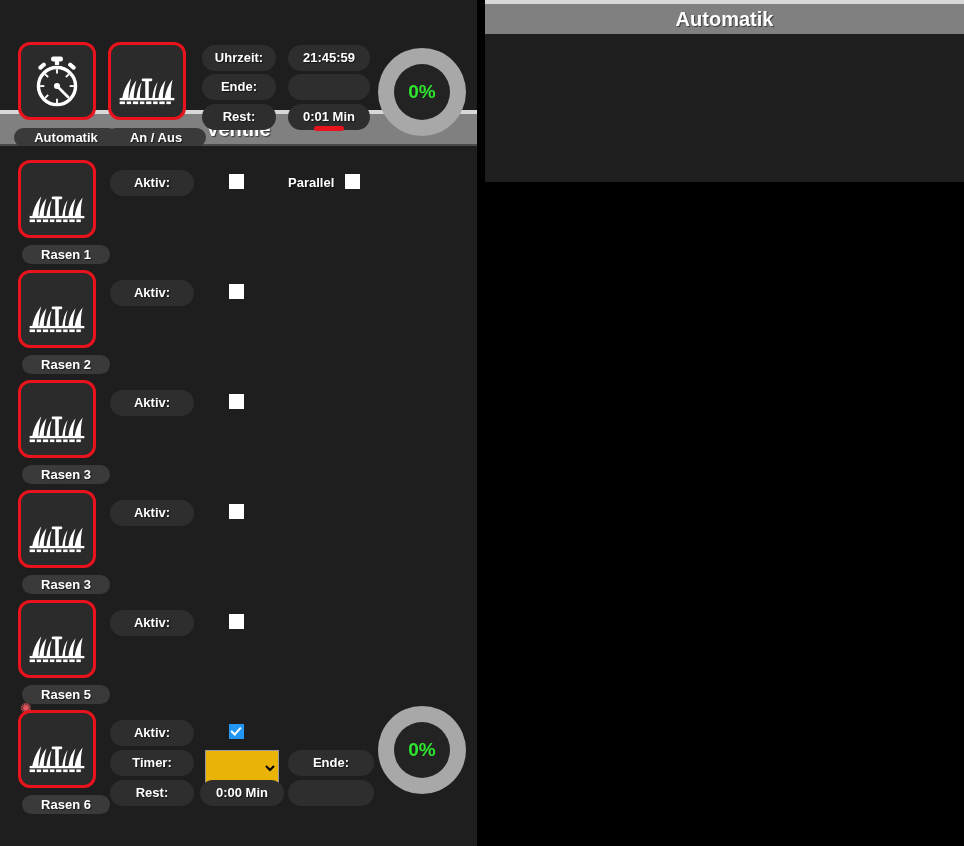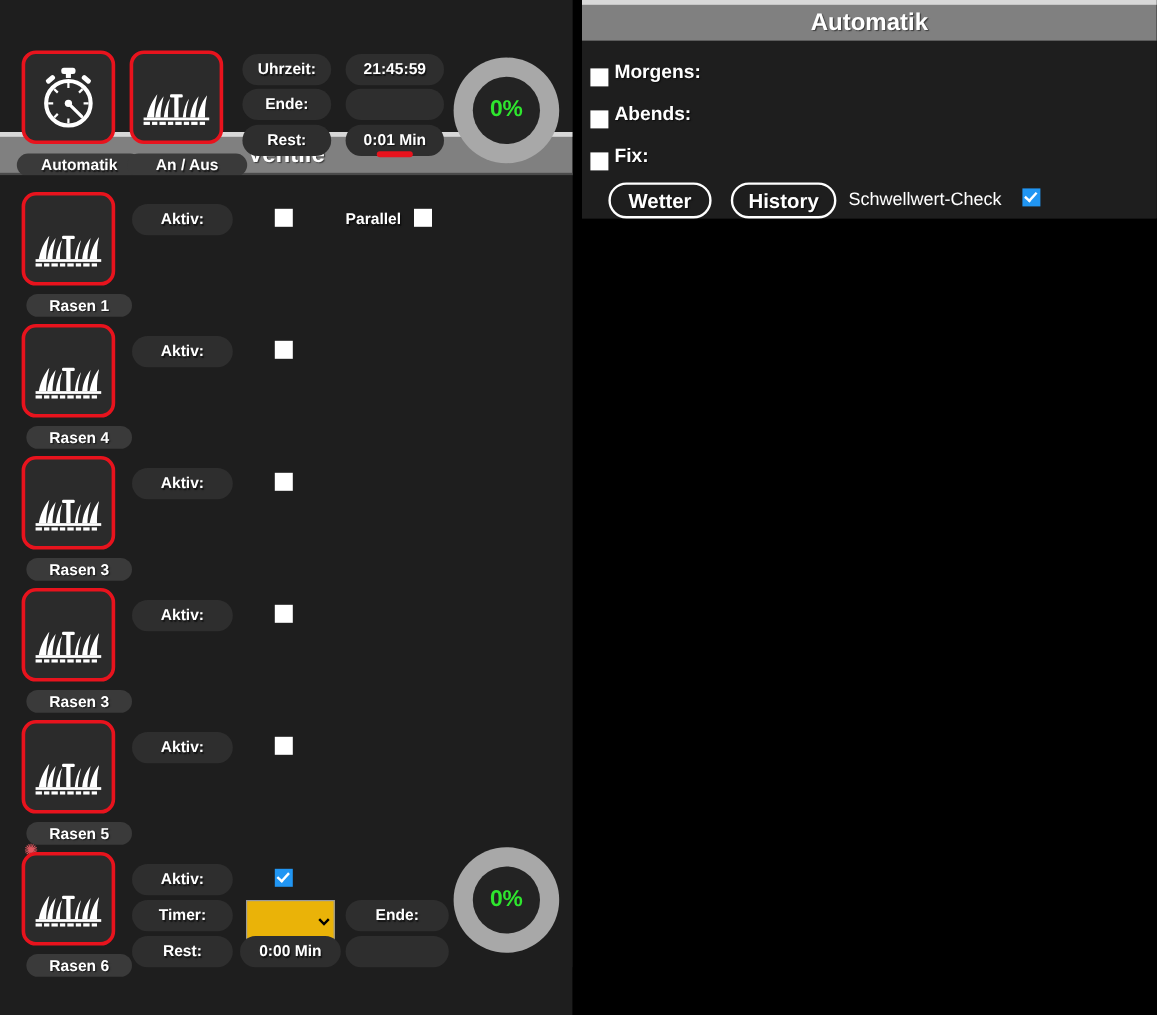--- a/index.html
+++ b/index.html
@@ -340,21 +340,21 @@
                   <rect x="16" y="30" width="6" height="3"></rect>
                   <rect x="24" y="30" width="5" height="3"></rect>
               <rect x="31" y="30" width="6" height="3"></rect>
                   <rect x="39" y="30" width="5" height="3"></rect>
                   <rect x="46" y="30" width="6" height="3"></rect>
                   <rect x="54" y="30" width="5" height="3"></rect>
             </g>
               </svg>
           </span>
         </div>
-        <div class="tile-label" style="left:22px; top:99px; width:70px;">Rasen 4</div>
+        <div class="tile-label" style="left:22px; top:99px; width:70px;">Rasen 2</div>
         <div class="pill" style="left:110px; top:24px; width:84px;">Aktiv:</div>
         <div class="cb" style="left:229px; top:28px;"></div>
       </div>
 
       <div class="valve-row">
         <div class="tile" style="left:18px; top:14px;">
           <span style="margin-top:18px;">
             <svg width="58" height="30" viewBox="0 0 64 34">
                 <g fill="#fff">
               <path d="M4 26 C6 16, 10 9, 14 4 C12 12, 11 20, 11 26 Z"></path>
@@ -491,31 +491,15 @@
           <div class="hole" style="width:56px; height:56px;">0%</div>
         </div>
       </div>
 
     </div>
   </div>
 
   <div class="panel" id="right-panel">
     <div class="panel-header">Automatik</div>
 
-    <div id="automatik-body">
-      <div class="cb" style="left:7px; top:23px;"></div>
-      <div class="auto-row-label" style="left:27px; top:18px;">Morgens:</div>
-
-      <div class="cb" style="left:7px; top:58px;"></div>
-      <div class="auto-row-label" style="left:27px; top:53px;">Abends:</div>
-
-      <div class="cb" style="left:7px; top:93px;"></div>
-      <div class="auto-row-label" style="left:27px; top:88px;">Fix:</div>
-
-      <div class="oval-btn" style="left:22px; top:118px; width:86px;">Wetter</div>
-      <div class="oval-btn" style="left:124px; top:118px; width:88px;">History</div>
-
-      <div class="schwell-label" style="left:222px; top:124px;">Schwellwert-Check</div>
-      <div class="cb checked" style="left:367px; top:123px;"></div>
-    </div>
   </div>
 
 </div>
 
 </body></html>

